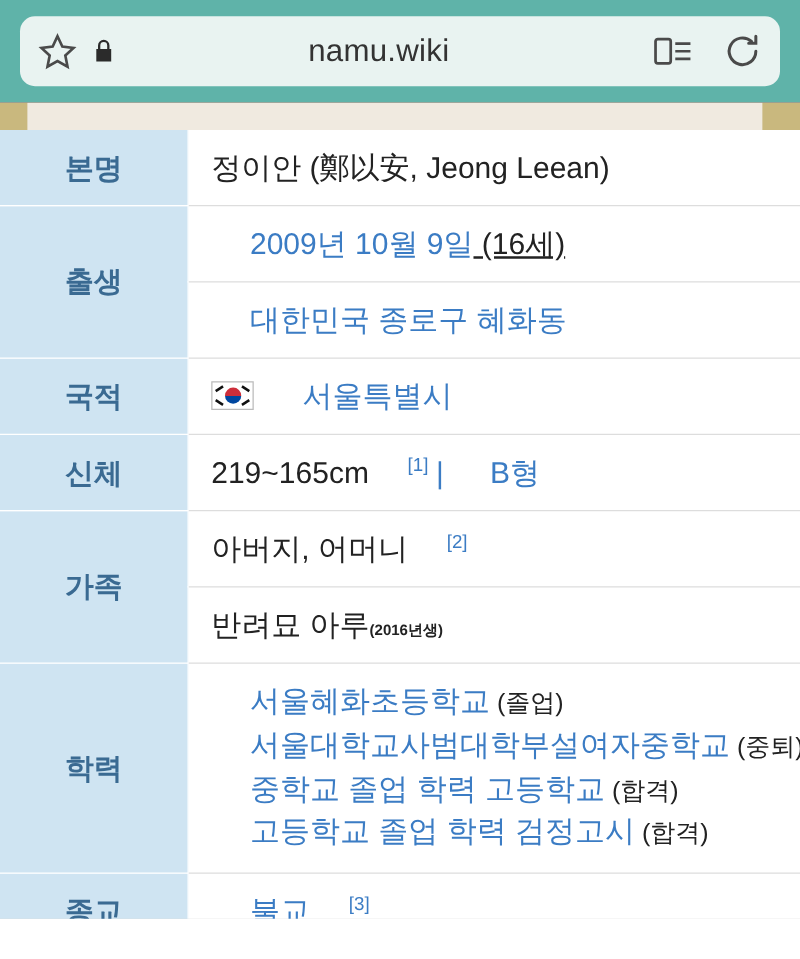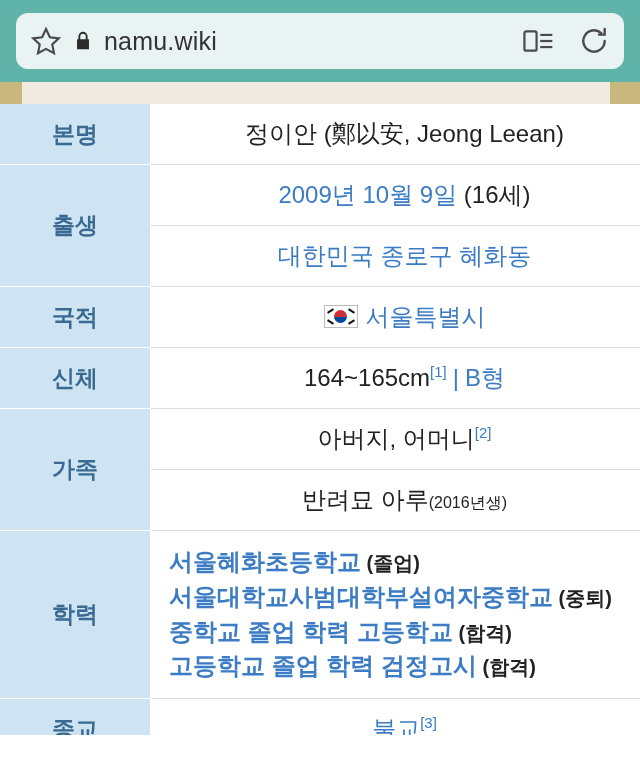--- a/index.html
+++ b/index.html
@@ -35,21 +35,21 @@
     gap: 10px;
   }
   .icon-btn {
     display: flex;
     align-items: center;
     justify-content: center;
     flex: 0 0 auto;
   }
   .url-text {
     flex: 1;
-    text-align: left;
+    text-align: center;
     font-size: 25px;
     color: #333333;
     letter-spacing: 0.2px;
     white-space: nowrap;
     overflow: hidden;
     text-overflow: ellipsis;
   }
   .right-icons {
     display: flex;
     align-items: center;
@@ -111,30 +111,32 @@
     background: #ffffff;
     font-size: 24px;
     color: #222222;
     padding: 14px 0 14px 18px;
     vertical-align: middle;
     border-bottom: 1px solid #dddddd;
   }
   a.wl {
     color: #3b7cc4;
     text-decoration: none;
+    margin-left: 31px;
   }
   sup {
     font-size: 15px;
     vertical-align: super;
     line-height: 0;
   }
   sup a.wl { color: #3b7cc4; }
   .sub-small {
-    font-size: 16px;
-    color: #222222;
+    font-size: 12px;
+    color: #222222;
+    font-weight: bold;
   }
   .flag {
     display: inline-block;
     width: 34px;
     height: 23px;
     vertical-align: -3px;
     margin-right: 8px;
     border: 1px solid #bbbbbb;
     box-sizing: border-box;
     position: relative;
@@ -150,31 +152,31 @@
     background: linear-gradient(180deg, #cd2e3a 0%, #cd2e3a 50%, #0047a0 50%, #0047a0 100%);
   }
   .flag .bar {
     position: absolute;
     width: 9px; height: 2px;
     background: #111111;
   }
   .edu-line {
     line-height: 1.45;
     white-space: nowrap;
-    font-weight: bold;
   }
   .paren {
     color: #222222;
     font-size: 20px;
   }
   .dim {
     color: #222222;
+    text-decoration: underline;
   }
   .sep { color: #3b7cc4; padding: 0 6px; }
-  .birth-cell, .simple-cell { white-space: nowrap; text-align: center; }
+  .birth-cell, .simple-cell { white-space: nowrap; }
 </style>
 </head>
 <body>
 
 <div class="browser-bar">
   <div class="addr-pill">
     <span class="icon-btn">
       <svg width="32" height="32" viewBox="0 0 24 24" fill="none" stroke="#4a4a4a" stroke-width="1.6">
         <polygon points="12,3 14.9,9.2 21.6,10 16.7,14.6 18,21.2 12,17.9 6,21.2 7.3,14.6 2.4,10 9.1,9.2"></polygon>
       </svg>
@@ -243,21 +245,21 @@
             <span class="bar" style="left:2px; bottom:4px; transform:rotate(33deg); width:7px;"></span>
             <span class="bar" style="right:2px; top:4px; transform:rotate(33deg); width:7px;"></span>
             <span class="bar" style="right:2px; bottom:4px; transform:rotate(-33deg); width:7px;"></span>
           </span><a class="wl" href="#">서울특별시</a>
         </td>
       </tr>
 
       <tr>
         <th>신체</th>
         <td class="simple-cell">
-          <span>164~165cm</span><sup><a class="wl" href="#">[1]</a></sup><span class="sep">|</span><a class="wl" href="#">B형</a>
+          <span>219~165cm</span><sup><a class="wl" href="#">[1]</a></sup><span class="sep">|</span><a class="wl" href="#">B형</a>
         </td>
       </tr>
 
       <tr>
         <th rowspan="2">가족</th>
         <td class="simple-cell">
           <span>아버지, 어머니</span><sup><a class="wl" href="#">[2]</a></sup>
         </td>
       </tr>
       <tr>

